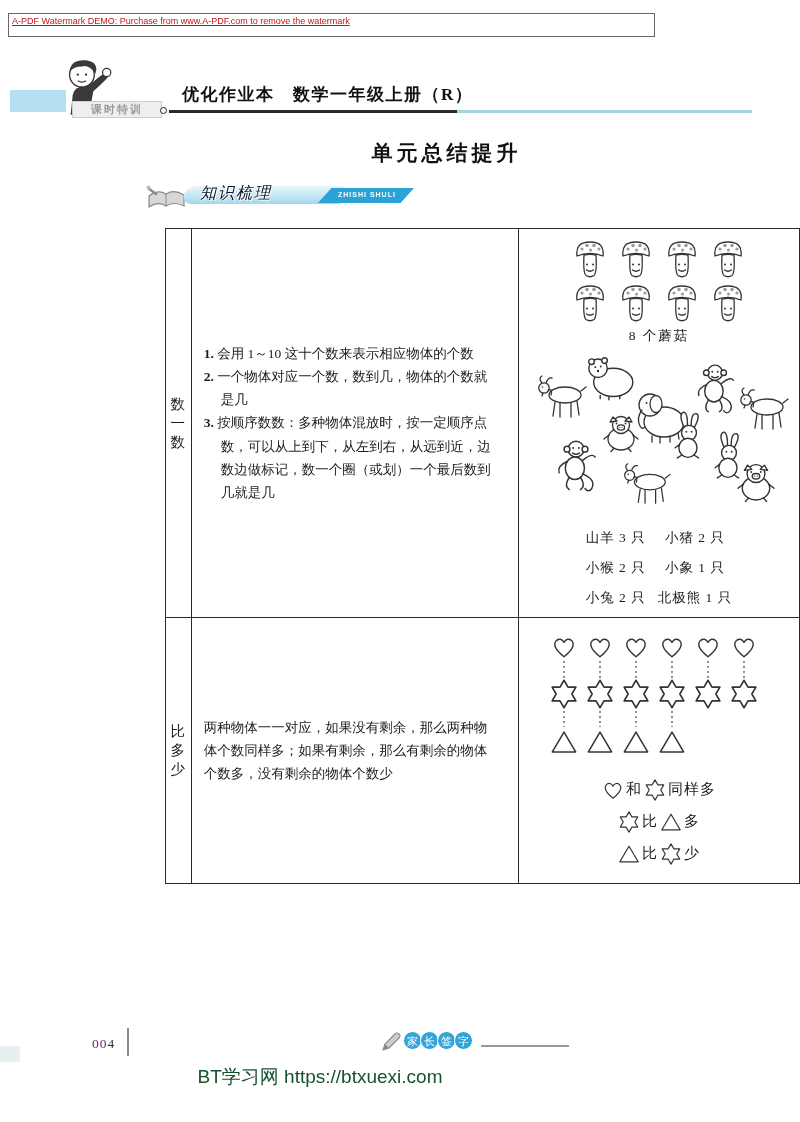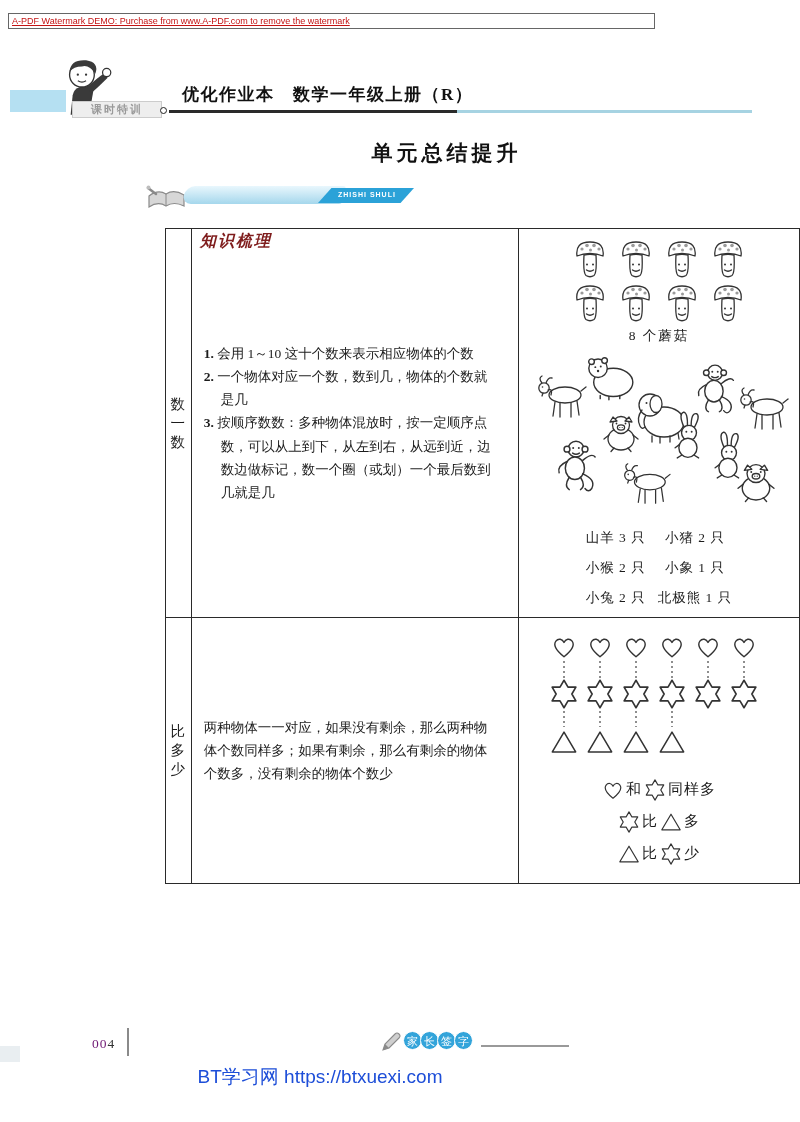--- a/index.html
+++ b/index.html
@@ -1,20 +1,20 @@
 <!DOCTYPE html>
 <html><head>
 <meta charset="utf-8">
 <style>
   * { margin:0; padding:0; box-sizing:border-box; }
   body { width:800px; height:1122px; background:#fdfdfd; font-family:"Liberation Serif", serif; color:#1c1c1c; }
   .page { position:relative; width:800px; height:1122px; background:#fff; overflow:hidden; }
 
   
-  .wm-box { position:absolute; left:8px; top:13px; width:647px; height:16px;
+  .wm-box { position:absolute; left:8px; top:13px; width:647px; height:24px;
             border:1px solid #666; background:#fff; }
   .wm-text { font-family:"Liberation Sans", sans-serif; font-size:9px; color:#c41414;
              text-decoration:underline; line-height:14px; padding-left:3px; white-space:nowrap; }
 
   
   .hdr-bluebar { position:absolute; left:10px; top:90px; width:56px; height:22px; background:#b5e0f2; }
   .hdr-char { position:absolute; left:50px; top:56px; width:68px; height:60px; }
   .hdr-logo-caption { position:absolute; left:72px; top:101px; font-size:11px; font-weight:bold;
              color:#9a9a9a; letter-spacing:2px; background:#eee; padding:0 18px; border:1px solid #ccc; }
   .hdr-title { position:absolute; left:182px; top:83px; font-size:17px; font-weight:bold;
@@ -25,23 +25,23 @@
   .hdr-line-blue  { position:absolute; left:457px; top:110px; width:295px; height:3px; background:#a6d3e2; }
 
   .page-title { position:absolute; left:165px; top:139px; width:563px; text-align:center;
              font-size:21px; font-weight:bold; letter-spacing:4px; color:#111; }
 
   
   .banner-book { position:absolute; left:146px; top:182px; width:42px; height:32px; }
   .banner-ribbon { position:absolute; left:184px; top:186px; width:160px; height:18px;
              background:linear-gradient(#e9f7fd,#a5d7ec); border-radius:9px 3px 3px 9px;
              transform:skewX(-14deg); }
-  .banner-label { position:absolute; left:200px; top:183px; font-style:italic; font-weight:bold;
-             font-size:16px; letter-spacing:2px; color:#7f1d1d;
-             text-shadow:1px 1px 0 #fff, -1px -1px 0 #fff;margin-top:48px; }
+  .banner-label { position:absolute; left:200px; top:183px; font-style:italic; font-weight:normal;
+             font-size:16px; letter-spacing:2px; color:#0f172a;
+             text-shadow:1px 1px 0 #fff, -1px -1px 0 #fff; }
   .banner-arrow { position:absolute; left:318px; top:188px; width:96px; height:15px; background:#2ba2d8;
              clip-path:polygon(14% 0, 100% 0, 86% 100%, 0 100%); }
   .banner-pinyin { position:absolute; left:338px; top:191px; font-family:"Liberation Sans",sans-serif;
              font-size:7px; letter-spacing:1px; color:#fff; font-weight:bold; }
 
   
   table.summary { position:absolute; left:165px; top:228px; border-collapse:collapse; table-layout:fixed; }
   table.summary td, table.summary th { border:1.5px solid #2a2a2a; }
   th.c1 { width:66px; } th.c2 { width:206px; } th.c3 { width:291px; }
   tr.head th { height:27px; font-size:14px; font-weight:normal; letter-spacing:1px; }
@@ -69,21 +69,21 @@
   .pageno { position:absolute; left:92px; top:1036px; font-size:13.5px; letter-spacing:1px; }
   .pageno .pre { color:#701a75; } .pageno .dig { color:#333; }
   .pagebar { position:absolute; left:127px; top:1028px; width:1.5px; height:28px; background:#8a8a8a; }
   .sig { position:absolute; left:380px; top:1031px; display:flex; align-items:flex-start; }
   .sig-pencil { width:22px; height:22px; margin-right:3px; }
   .sig-circle { width:19px; height:19px; border-radius:50%; background:#33a4da; color:#fff;
                 font-size:11px; line-height:19px; text-align:center; margin-left:-2px;
                 border:1px solid #fff; font-family:"Liberation Sans",sans-serif; }
   .sig-line { width:88px; height:1.5px; background:#999; margin:14px 0 0 8px; }
   .site { position:absolute; left:0; top:1064px; width:640px; text-align:center;
-          font-family:"Liberation Sans",sans-serif; font-size:19px; color:#1d4ed8; }
+          font-family:"Liberation Sans",sans-serif; font-size:19px; color:#14532d; }
   .smudge { position:absolute; left:0; top:1046px; width:20px; height:16px; background:#e9eef1; }
 
   svg .ln { fill:none; stroke:#333; stroke-width:1.3; stroke-linecap:round; stroke-linejoin:round; }
   svg .fw { fill:#fff; stroke:#333; stroke-width:1.3; stroke-linejoin:round; }
 </style>
 </head>
 <body>
 
 <svg width="0" height="0" style="position:absolute" aria-hidden="true">
   <defs>

